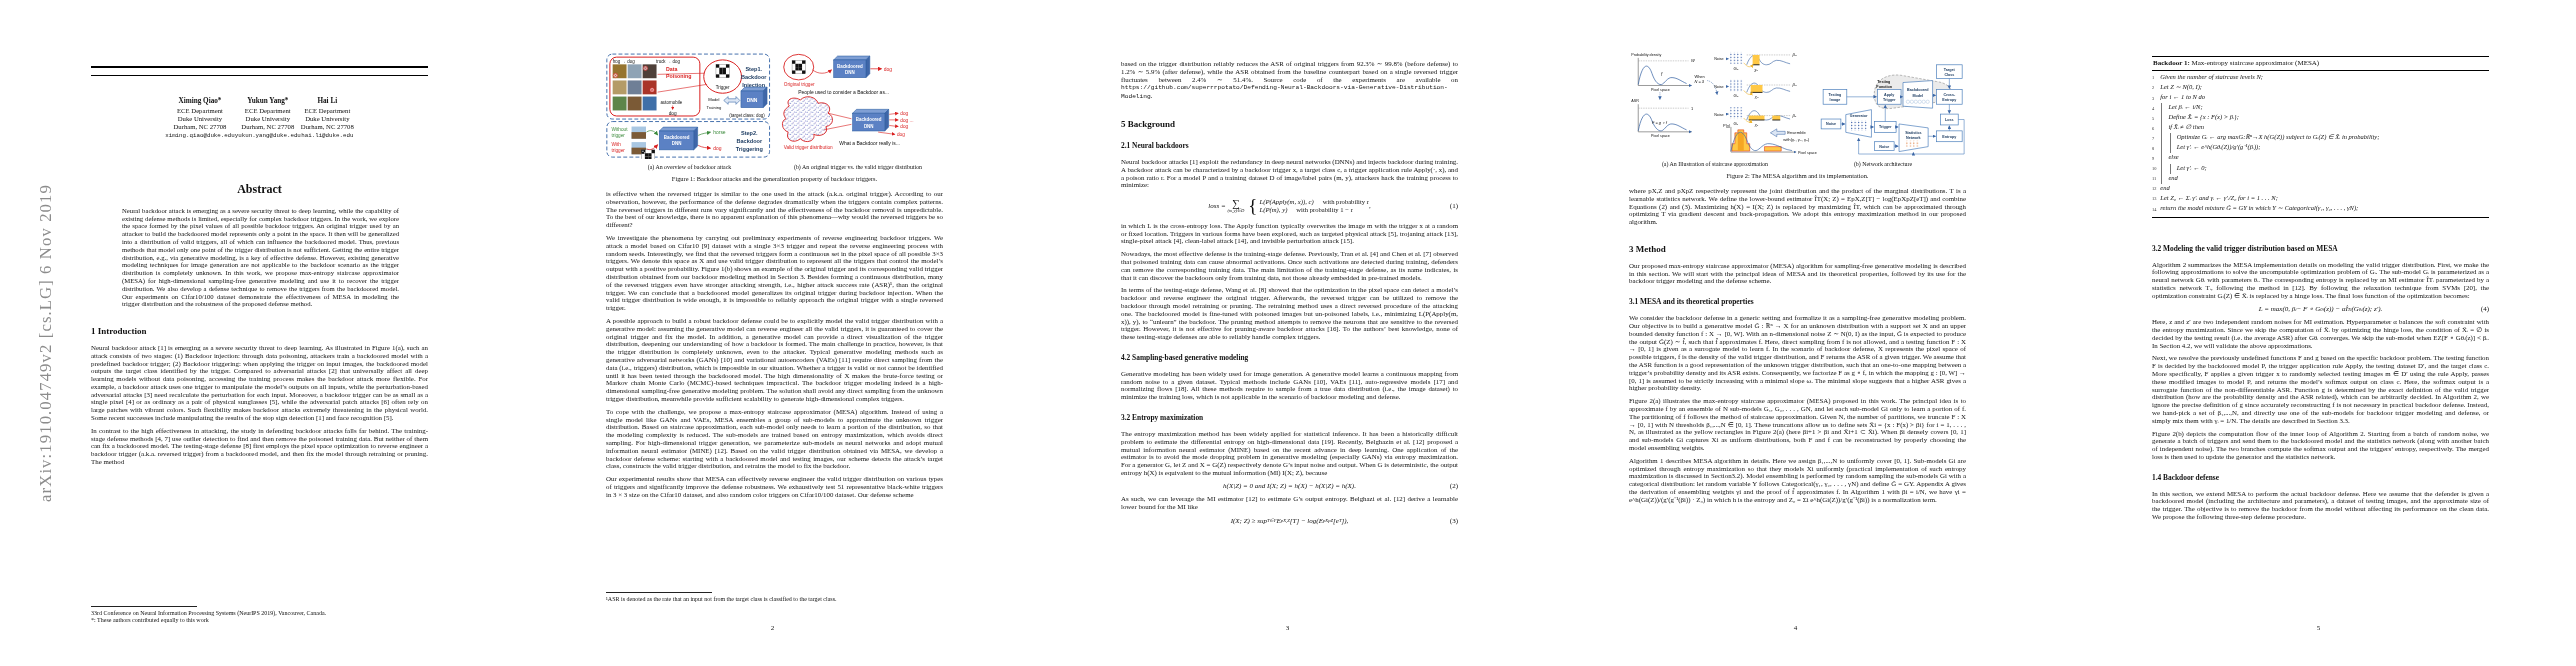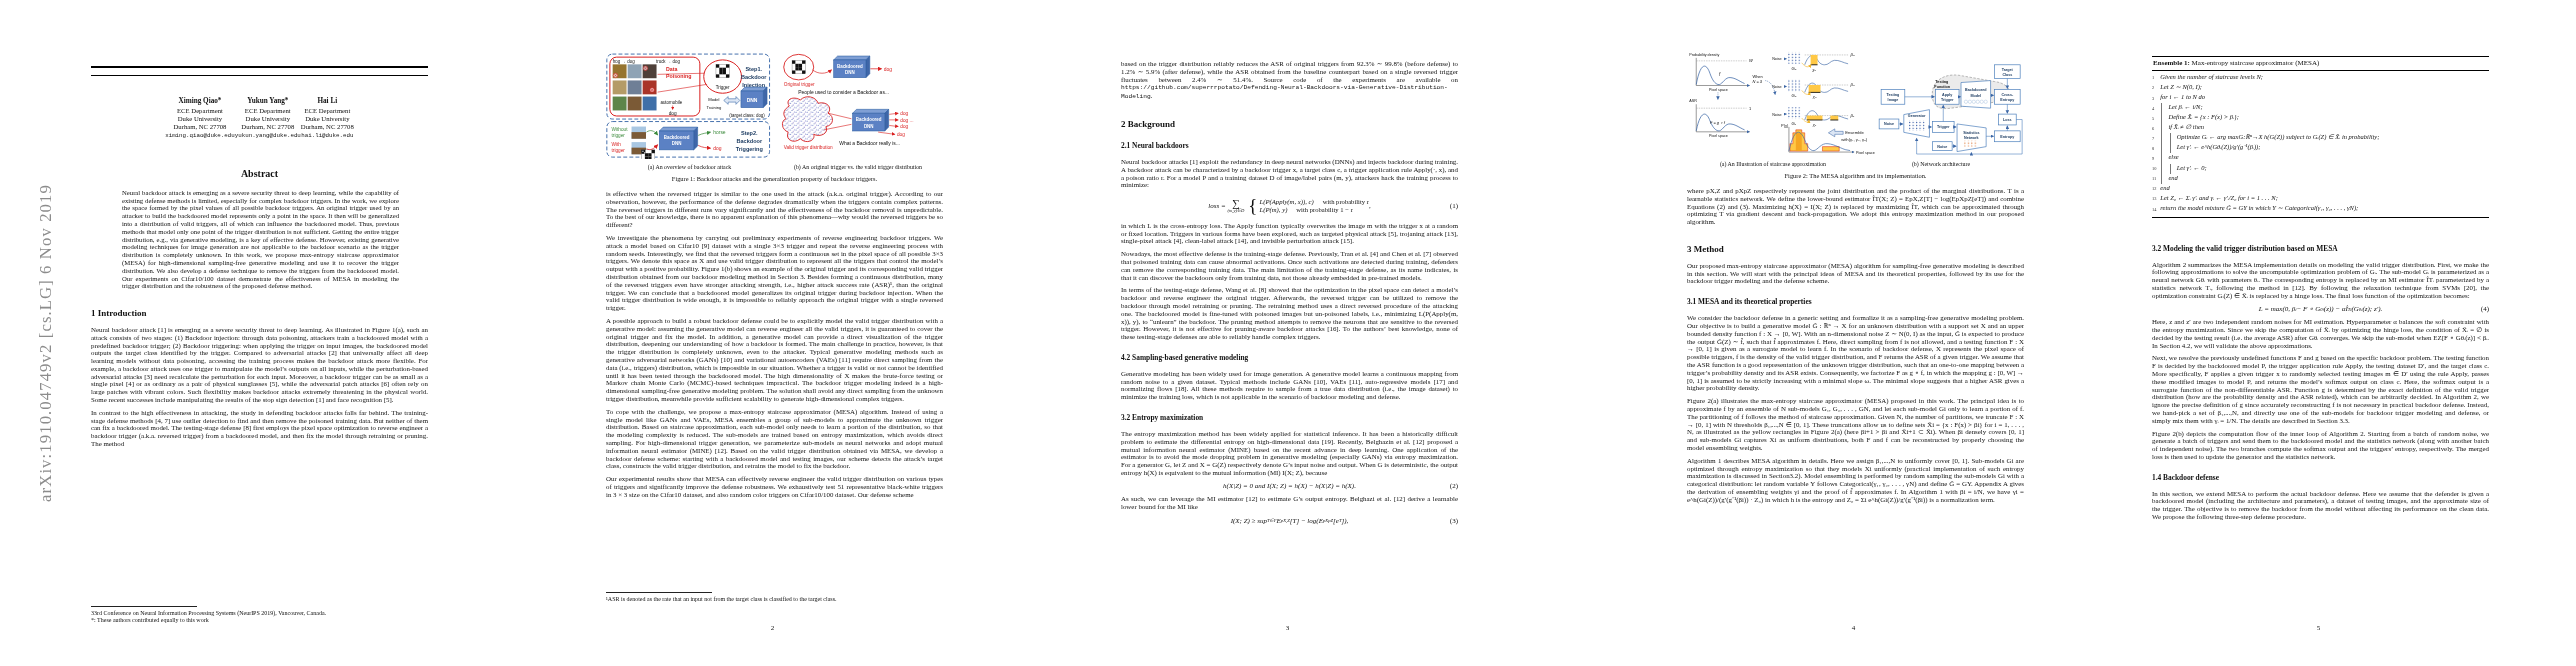--- a/index.html
+++ b/index.html
@@ -7,21 +7,21 @@
   .page{position:absolute;top:0;width:515px;height:667px;background:#fff;overflow:hidden;}
   .pgin{padding:0 87px 0 91px;position:relative;height:667px;box-sizing:border-box;}
   .rule{background:#000;}
   .rule.thick{height:2.2px;margin-top:66px;}
   .rule.thin{height:1.1px;margin-top:6.7px;}
   .title{font-size:12.8px;line-height:16.7px;font-weight:bold;text-align:center;margin:7.8px 0 0 0;}
   .authors{display:flex;justify-content:center;margin-top:21px;padding:0 4.4px;}
   .author{text-align:center;font-size:6.7px;line-height:8px;}
   .author .nm{font-size:7.2px;font-weight:bold;margin-bottom:1.7px;}
   .author .em{font-family:"Liberation Mono",monospace;font-size:5.8px;margin-top:1.1px;}
-  .abs-head{text-align:center;font-weight:bold;font-size:10px;margin-top:28px;}
+  .abs-head{text-align:center;font-weight:bold;font-size:12px;margin-top:42px;}
   .abstract{margin:10px 29px 0 31px;font-size:6.7px;line-height:7.8px;text-align:justify;}
   h2.sec{font-size:9px;margin:18px 0 0 0;}
   h3.ssec{font-size:7.4px;margin:12.2px 0 0 0;}
   p.body{font-size:6.9px;line-height:7.8px;text-align:justify;margin:5px 0 0 0;}
   p.body.first{margin-top:7.8px;}
   .mono{font-family:"Liberation Mono",monospace;font-size:6.2px;}
   .footblock{position:absolute;left:91px;width:337px;}
   .fnrule{width:106px;border-top:0.7px solid #222;margin-bottom:2.8px;}
   .fn{font-size:6px;line-height:7.2px;}
   .pageno{position:absolute;left:0;width:100%;top:624px;text-align:center;font-size:7px;}
@@ -266,21 +266,21 @@
   <div class="footblock" style="top:592px">
     <div class="fnrule"></div>
     <div class="fn">¹ASR is denoted as the rate that an input not from the target class is classified to the target class.</div>
   </div>
   <div class="pageno">2</div>
 </div>
 
 <div class="page" style="left:1030px">
   <div class="pgin">
     <p class="body" style="margin-top:60px"><span>based on the trigger distribution reliably reduces the ASR of original triggers from 92.3% ∼ 99.8% (before defense) to 1.2% ∼ 5.9% (after defense), while the ASR obtained from the baseline counterpart based on a single reversed trigger fluctuates between 2.4% ∼ 51.4%. Source code of the experiments are available on </span><span class="mono">https://github.com/superrrpotato/Defending-Neural-Backdoors-via-Generative-Distribution-Modeling</span><span>.</span></p>
-    <h2 class="sec">2    Background</h2>
+    <h2 class="sec">5    Background</h2>
     <h3 class="ssec">2.1    Neural backdoors</h3>
     <p class="body first">Neural backdoor attacks [1] exploit the redundancy in deep neural networks (DNNs) and injects backdoor during training. A backdoor attack can be characterized by a backdoor trigger x, a target class c, a trigger application rule Apply(·, x), and a poison ratio r. For a model P and a training dataset D of image/label pairs (m, y), attackers hack the training process to minimize:</p>
     <div class="eq">
       <span>loss =</span>
       <span class="sum">
           <span class="sg">∑</span>
           <span class="ss">(m,y)∈D</span>
         </span>
       <span class="brace">{</span>
       <span class="cases">
@@ -317,21 +317,21 @@
         <span class="ssub">pXpZ</span>
         <span>[e</span>
         <span class="ssup">T</span>
         <span>]),</span>
       <span class="eqnum">(3)</span>
     </div>
   </div>
   <div class="pageno">3</div>
 </div>
 
-<div class="page" style="left:1596px">
+<div class="page" style="left:1538px">
   <div class="pgin">
     <div class="figwrap" style="margin-top:50px">
       <svg width="336" height="106" viewBox="0 0 680 215">
         <defs>
           <marker id="mB2" markerWidth="7" markerHeight="7" refX="5" refY="3" orient="auto">
               <path d="M0,0L6,3L0,6Z" fill="#3b66a5"></path>
             </marker>
           <marker id="mY" markerWidth="7" markerHeight="7" refX="5" refY="3" orient="auto">
               <path d="M0,0L6,3L0,6Z" fill="#f0b429"></path>
             </marker>
@@ -528,21 +528,21 @@
     <p class="body">Figure 2(a) illustrates the max-entropy staircase approximator (MESA) proposed in this work. The principal idea is to approximate f by an ensemble of N sub-models G₁, G₂, .  .  . , GN, and let each sub-model Gi only to learn a portion of f. The partitioning of f follows the method of staircase approximation. Given N, the number of partitions, we truncate F : X → [0, 1] with N thresholds β₁,...,N ∈ [0, 1]. These truncations allow us to define sets X̄i = {x : F(x) &gt; βi} for i = 1, .  .  . , N, as illustrated as the yellow rectangles in Figure 2(a) (here βi+1 &gt; βi and X̄i+1 ⊂ X̄i). When βi densely covers [0, 1] and sub-models Gi captures Xi as uniform distributions, both F and f can be reconstructed by properly choosing the model ensembling weights.</p>
     <p class="body">Algorithm 1 describes MESA algorithm in details. Here we assign β₁,...,N to uniformly cover [0, 1]. Sub-models Gi are optimized through entropy maximization so that they models Xi uniformly (practical implementation of such entropy maximization is discussed in Section3.2). Model ensembling is performed by random sampling the sub-models Gi with a categorical distribution: let random variable Y follows Categorical(γ₁, γ₂, .  .  . , γN) and define G̃ = GY. Appendix A gives the derivation of ensembling weights γi and the proof of f̂ approximates f. In Algorithm 1 with βi = i/N, we have γi = e^h(Gi(Z))/(g′(g⁻¹(βi)) · Z₀) in which h is the entropy and Z₀ = Σi e^h(Gi(Z))/g′(g⁻¹(βi)) is a normalization term.</p>
   </div>
   <div class="pageno">4</div>
 </div>
 
 <div class="page" style="left:2061px">
   <div class="pgin">
     <div class="algo">
       <div class="algo-head">
-        <span class="kw">Ensemble 1:</span><span> Max-entropy staircase approximator (MESA)</span>
+        <span class="kw">Backdoor 1:</span><span> Max-entropy staircase approximator (MESA)</span>
       </div>
       <div class="albody">
         <div class="al">
             <span class="an">1</span>
             <span class="at">
               <span>Given the number of staircase levels N;</span>
             </span>
           </div>
         <div class="al">
             <span class="an">2</span>

